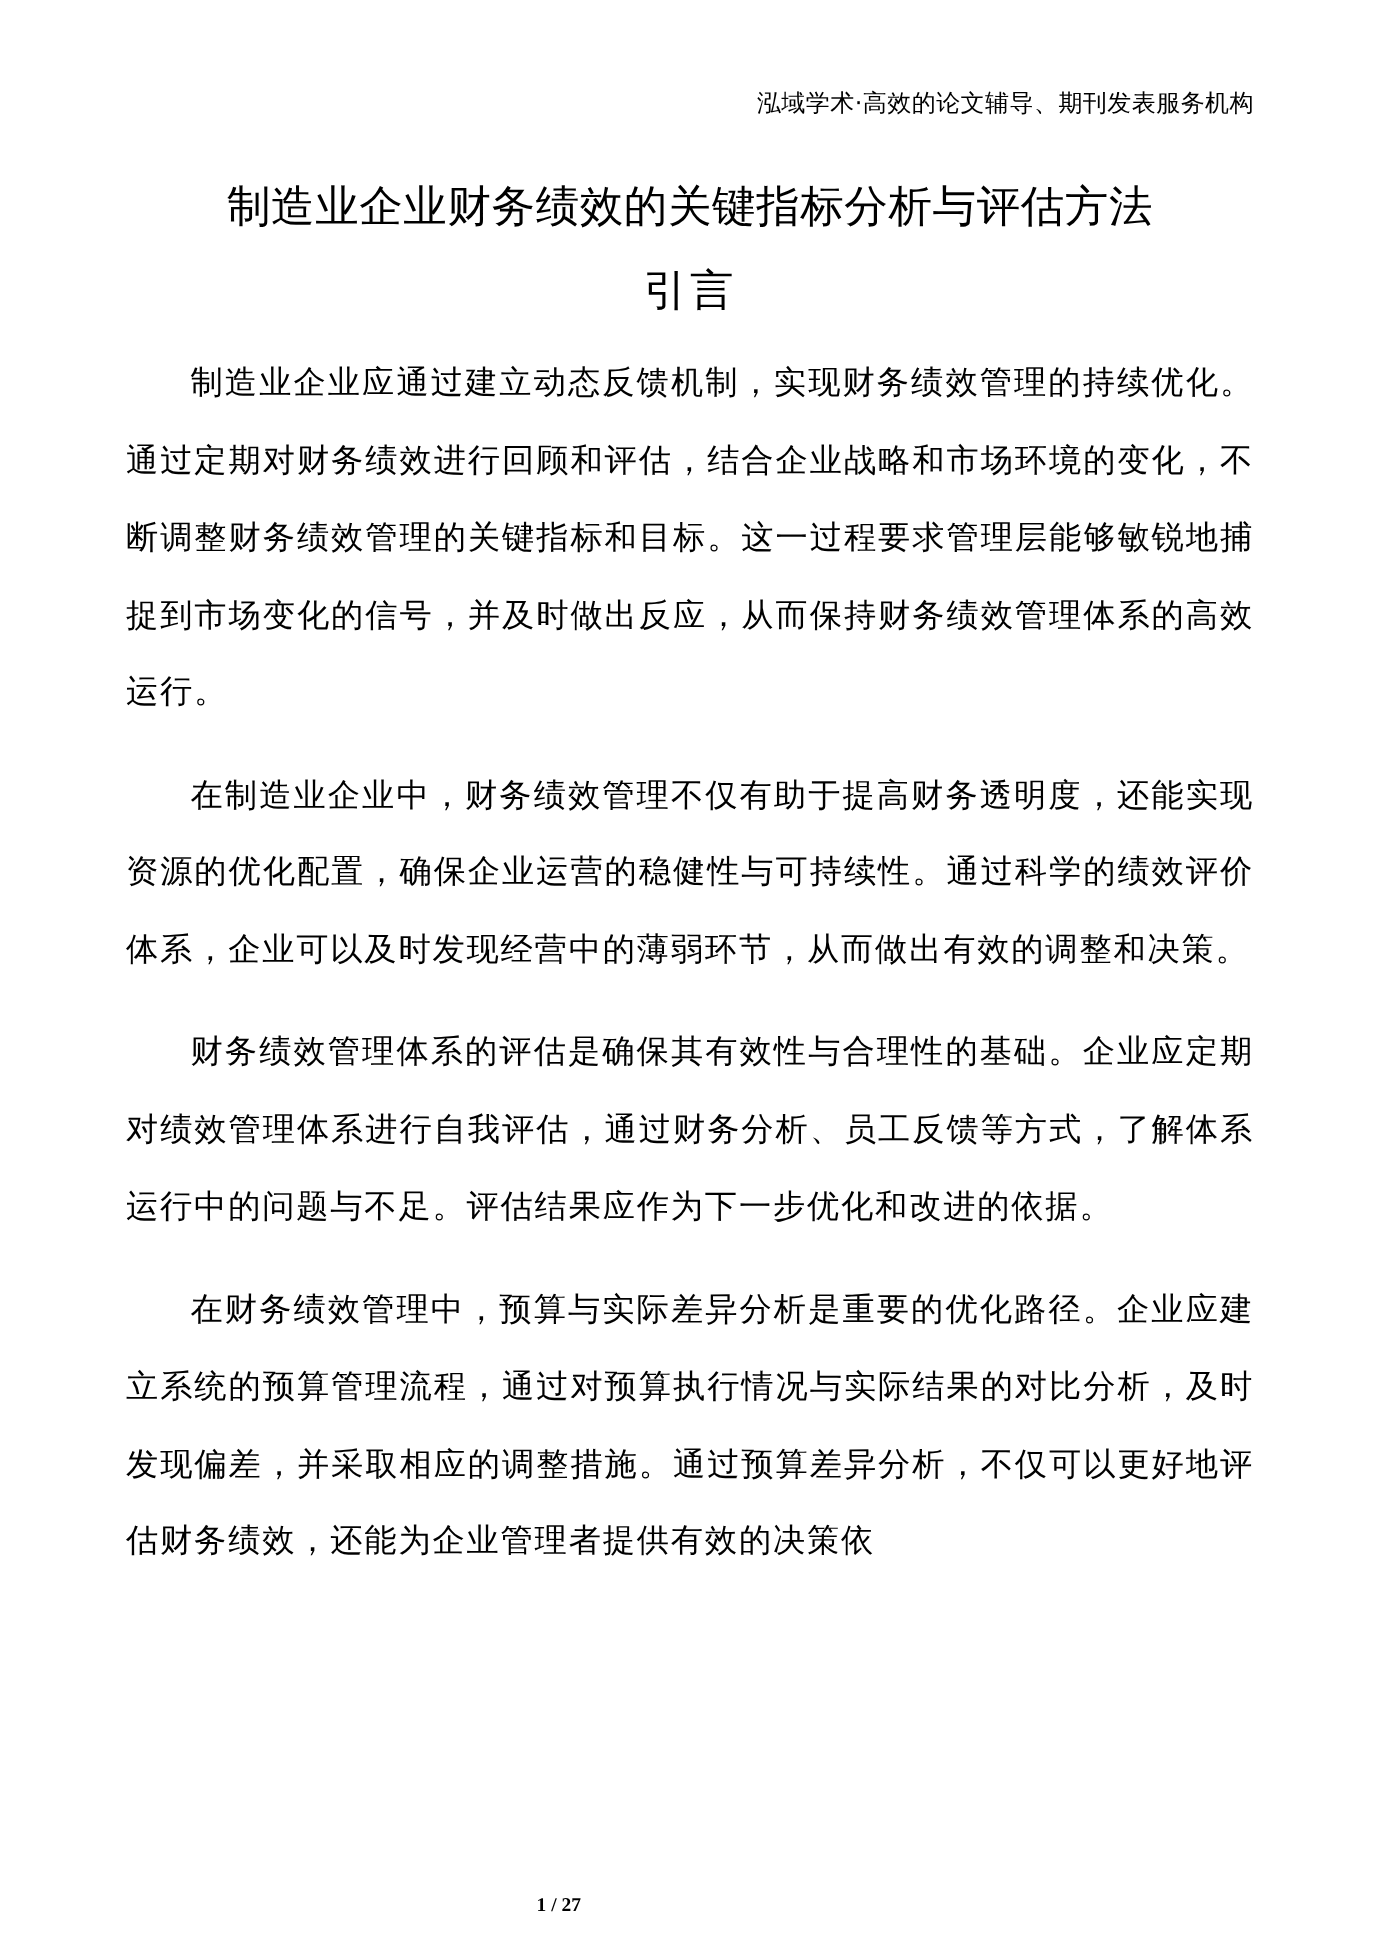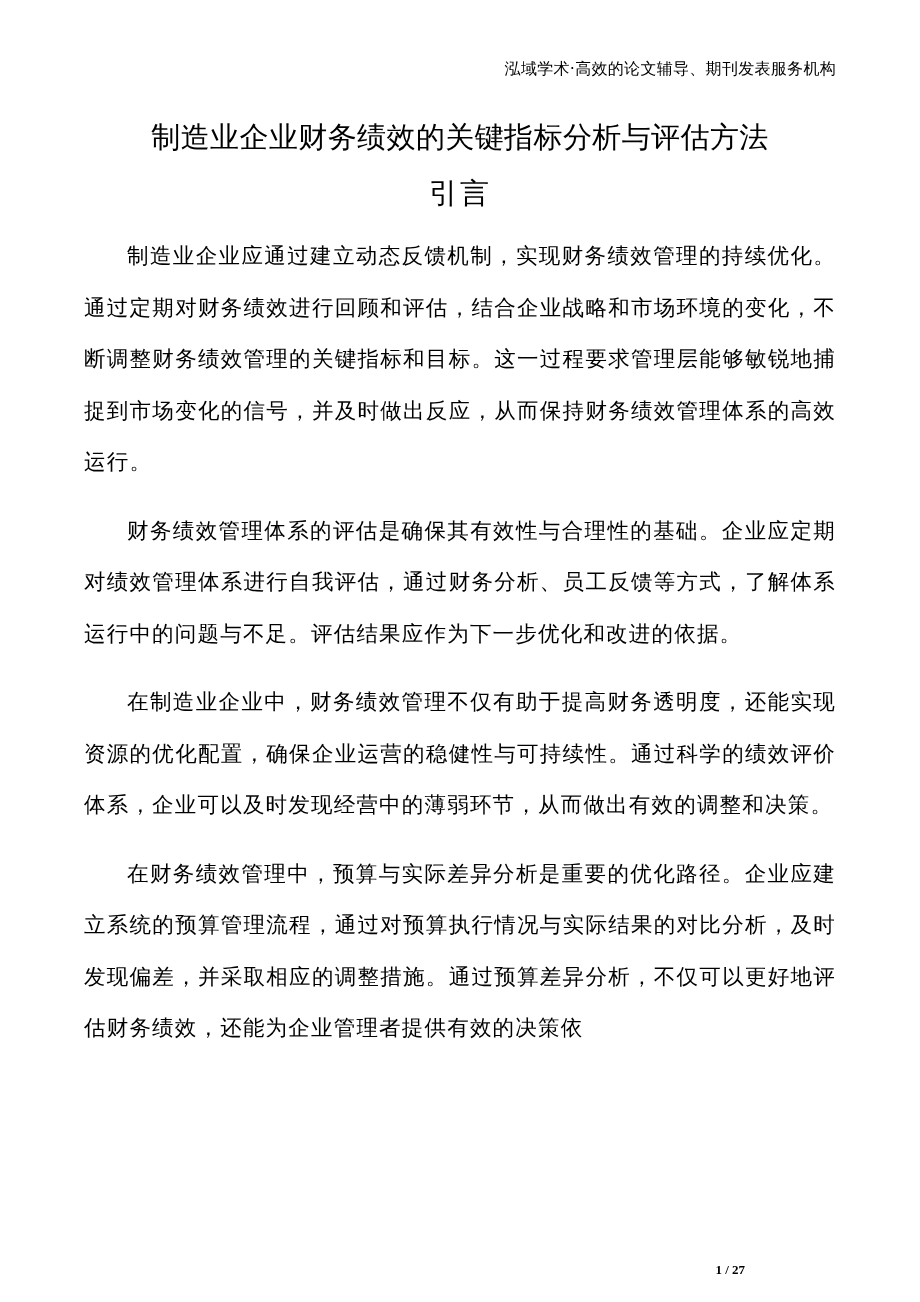--- a/index.html
+++ b/index.html
@@ -57,36 +57,36 @@
       margin: 0 0 17px 0;
       text-indent: 2em;
       text-align: justify;
       font-family: Liberation Mono, monospace;
     }
     .page-footer {
       position: absolute;
       top: 1262px;
       left: 0;
       width: 745px;
-      text-align: right;
+      text-align: center;
       font-family: "Liberation Serif", serif;
       font-weight: bold;
       font-size: 13px;
       line-height: 16px;
     }
   </style>
 </head>
 <body>
 
 <div class="page-header">泓域学术·高效的论文辅导、期刊发表服务机构</div>
 
 <div class="doc-title">制造业企业财务绩效的关键指标分析与评估方法</div>
 
 <div class="section-title">引言</div>
 
 <div class="body-text">
   <p class="paragraph">制造业企业应通过建立动态反馈机制，实现财务绩效管理的持续优化。通过定期对财务绩效进行回顾和评估，结合企业战略和市场环境的变化，不断调整财务绩效管理的关键指标和目标。这一过程要求管理层能够敏锐地捕捉到市场变化的信号，并及时做出反应，从而保持财务绩效管理体系的高效运行。</p>
+  <p class="paragraph">在制造业企业中，财务绩效管理不仅有助于提高财务透明度，还能实现资源的优化配置，确保企业运营的稳健性与可持续性。通过科学的绩效评价体系，企业可以及时发现经营中的薄弱环节，从而做出有效的调整和决策。</p>
   <p class="paragraph">财务绩效管理体系的评估是确保其有效性与合理性的基础。企业应定期对绩效管理体系进行自我评估，通过财务分析、员工反馈等方式，了解体系运行中的问题与不足。评估结果应作为下一步优化和改进的依据。</p>
-  <p class="paragraph">在制造业企业中，财务绩效管理不仅有助于提高财务透明度，还能实现资源的优化配置，确保企业运营的稳健性与可持续性。通过科学的绩效评价体系，企业可以及时发现经营中的薄弱环节，从而做出有效的调整和决策。</p>
   <p class="paragraph">在财务绩效管理中，预算与实际差异分析是重要的优化路径。企业应建立系统的预算管理流程，通过对预算执行情况与实际结果的对比分析，及时发现偏差，并采取相应的调整措施。通过预算差异分析，不仅可以更好地评估财务绩效，还能为企业管理者提供有效的决策依</p>
 </div>
 
 <div class="page-footer">1 / 27</div>
 
 </body></html>

